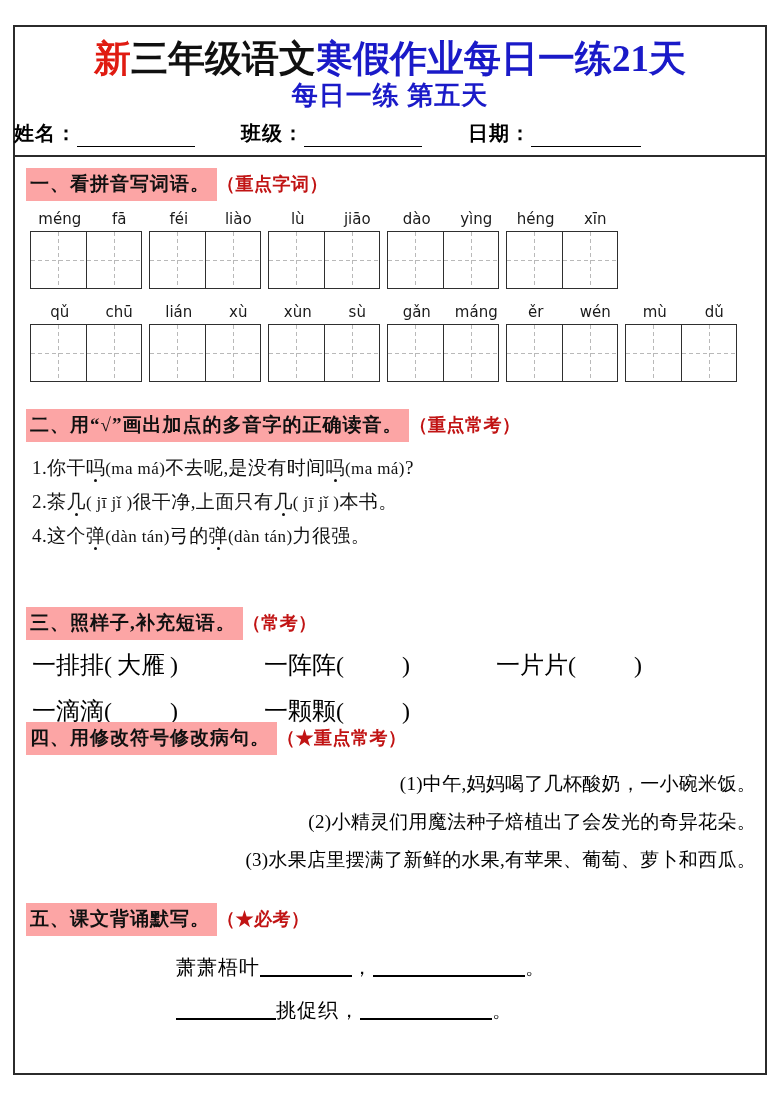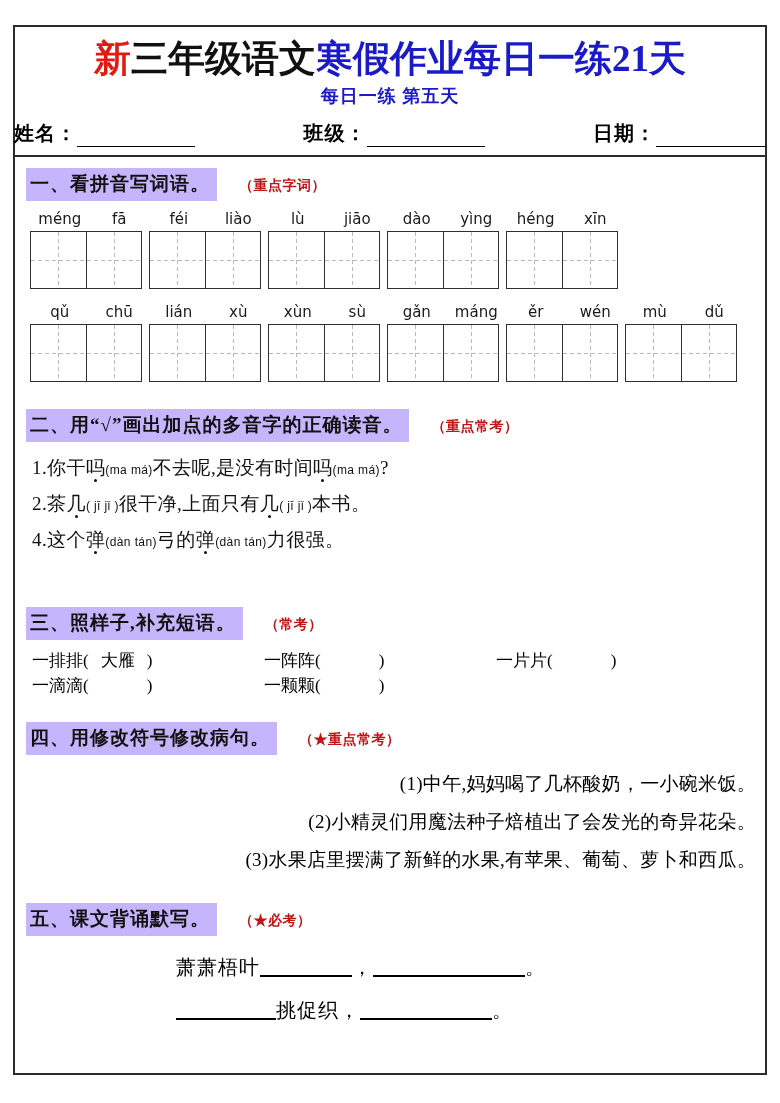--- a/index.html
+++ b/index.html
@@ -48,31 +48,31 @@
     letter-spacing: 0px;
     margin-top: 10px;
     white-space: nowrap;
     font-family: "Liberation Serif", "DejaVu Serif", serif;
   }
   .t-red { color: #e01b11; }
   .t-black { color: #101010; }
   .t-blue { color: #1a1ac8; }
   .title-sub {
     text-align: center;
-    font-size: 18px;
+    font-size: 26px;
     line-height: 26px;
     font-weight: bold;
     color: #1a1ac8;
     margin-top: 1px;
     letter-spacing: 1px;
   }
   .info-row {
     display: flex;
     align-items: flex-end;
-    justify-content: space-between;
+    justify-content: flex-start;
     gap: 0px;
     margin-top: 11px;
     font-size: 20px;
     font-weight: bold;
     letter-spacing: 1px;
   }
   .info-item { display: flex; align-items: flex-end; }
   .info-label { white-space: nowrap; }
   .info-blank {
     display: inline-block;
@@ -84,32 +84,32 @@
   .w3 { width: 110px; }
 
   
   .section { position: absolute; left: 26px; width: 730px; }
   .sec-head {
     display: flex;
     align-items: baseline;
     white-space: nowrap;
   }
   .sec-title {
-    background: #c4b5fd;
+    background: #fca5a5;
     font-size: 19px;
     font-weight: bold;
     padding: 3px 7px 4px 4px;
     letter-spacing: 1px;
     color: #111;
   }
   .sec-note {
     color: #c11414;
-    font-size: 14px;
+    font-size: 18px;
     font-weight: bold;
-    margin-left: 22px;
+    margin-left: 0;
     letter-spacing: 0.5px;
   }
 
   
   .grid-block { margin-top: 9px; }
   .pyrow {
     display: flex;
     width: 716px;
     margin-left: 4px;
   }
@@ -159,42 +159,42 @@
   
   .qline {
     font-size: 19px;
     line-height: 33px;
     letter-spacing: 0.4px;
     color: #111;
     white-space: nowrap;
     font-family: "Liberation Serif", "DejaVu Serif", serif;
   }
   .qline .py {
-    font-family: Liberation Sans, sans-serif;
-    font-size: 12px;
+    font-family: Liberation Serif, serif;
+    font-size: 17px;
   }
   .dotted { position: relative; }
   .dotted::after {
     content: "";
     position: absolute;
     left: 50%;
     bottom: -4px;
     width: 3px; height: 3px;
     margin-left: -1.5px;
     border-radius: 50%;
     background: #111;
   }
 
   
   .phrase-grid {
     display: grid;
     grid-template-columns: 232px 232px 232px;
-    row-gap: 2px;
+    row-gap: 14px;
     margin-top: 9px;
-    font-size: 17px;
+    font-size: 24px;
   }
   .phrase { white-space: nowrap; }
   .phrase .ans { display: inline-block; min-width: 58px; text-align: center; }
 
   
   .sentences { margin-top: 10px; text-align: right; }
   .sentence {
     font-size: 19px;
     line-height: 38px;
     letter-spacing: 0.3px;

